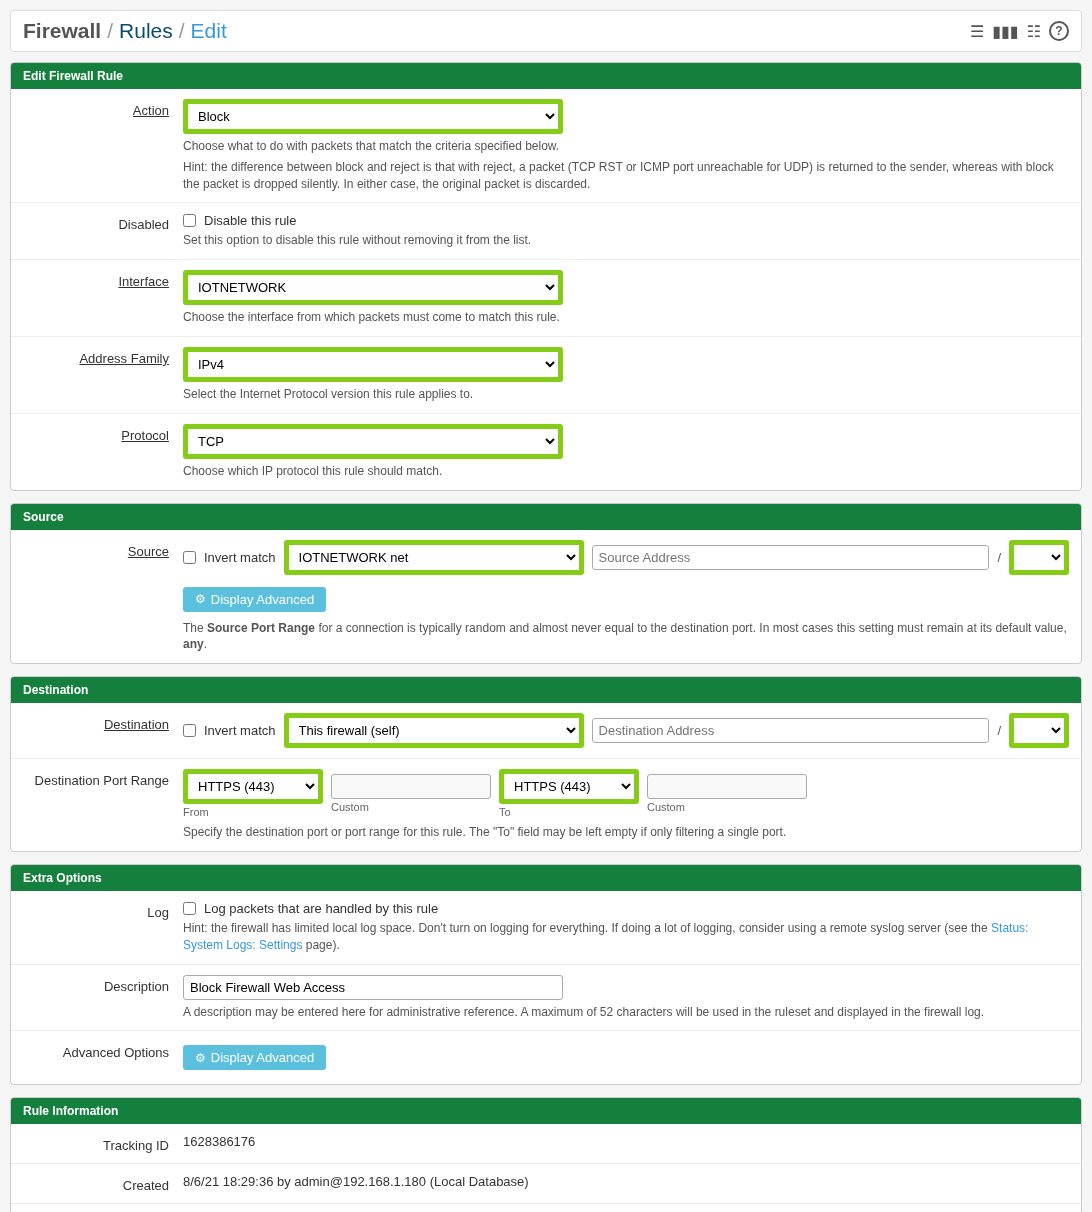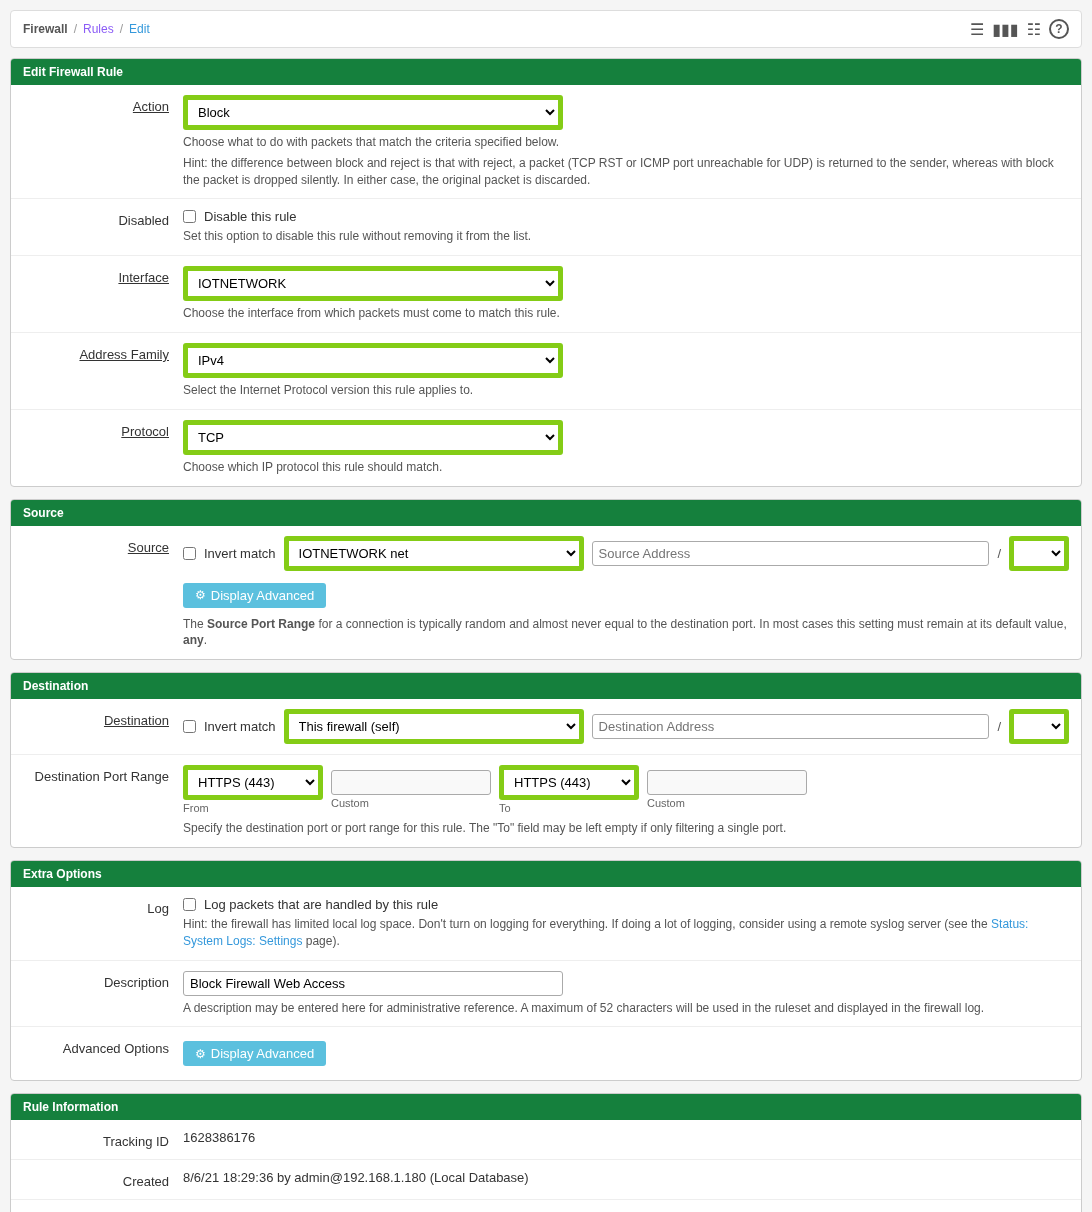--- a/index.html
+++ b/index.html
@@ -22,32 +22,32 @@
       padding: 8px 12px;
       background: #fff;
       border: 1px solid #ddd;
       border-radius: 4px;
       margin-bottom: 10px;
     }
     .breadcrumb-left {
       display: flex;
       align-items: center;
       gap: 4px;
-      font-size: 12px;
+      font-size: 21px;
     }
     .breadcrumb-left .crumb-static {
       color: #555;
       font-weight: bold;
     }
     .breadcrumb-left .separator {
       color: #999;
       margin: 0 2px;
     }
     .breadcrumb-left .crumb-link {
-      color: #8b5cf6;
+      color: #0c4a6e;
       text-decoration: none;
     }
     .breadcrumb-left .crumb-active {
       color: #3498db;
     }
     .breadcrumb-icons {
       display: flex;
       align-items: center;
       gap: 8px;
     }

